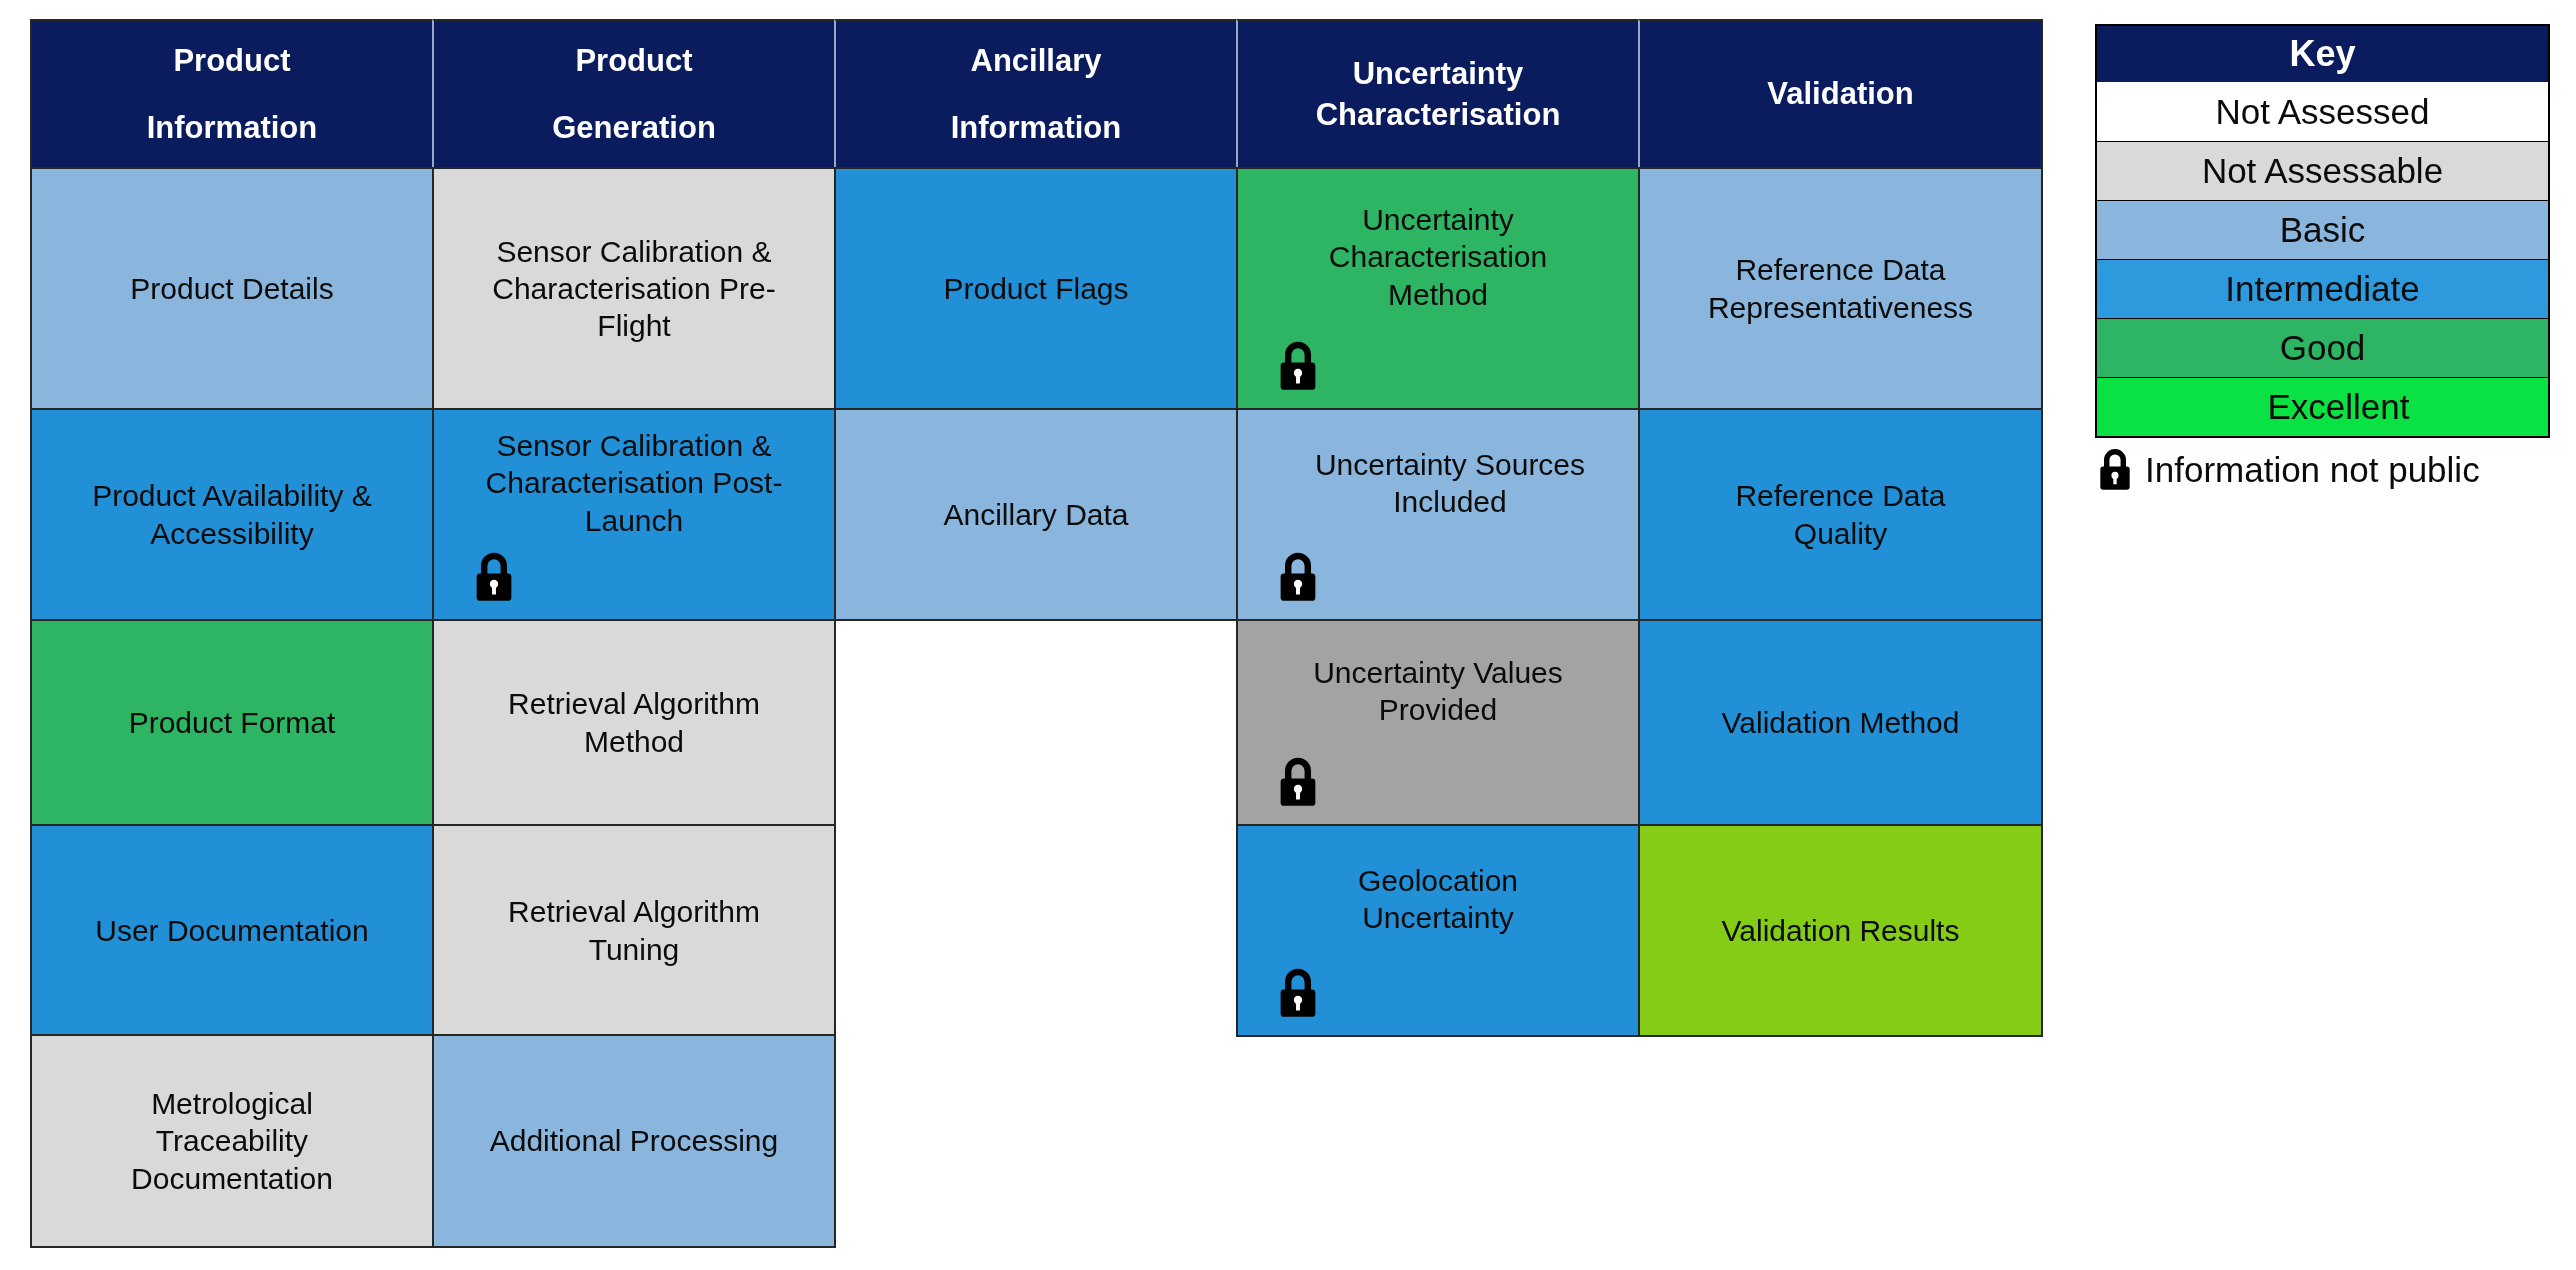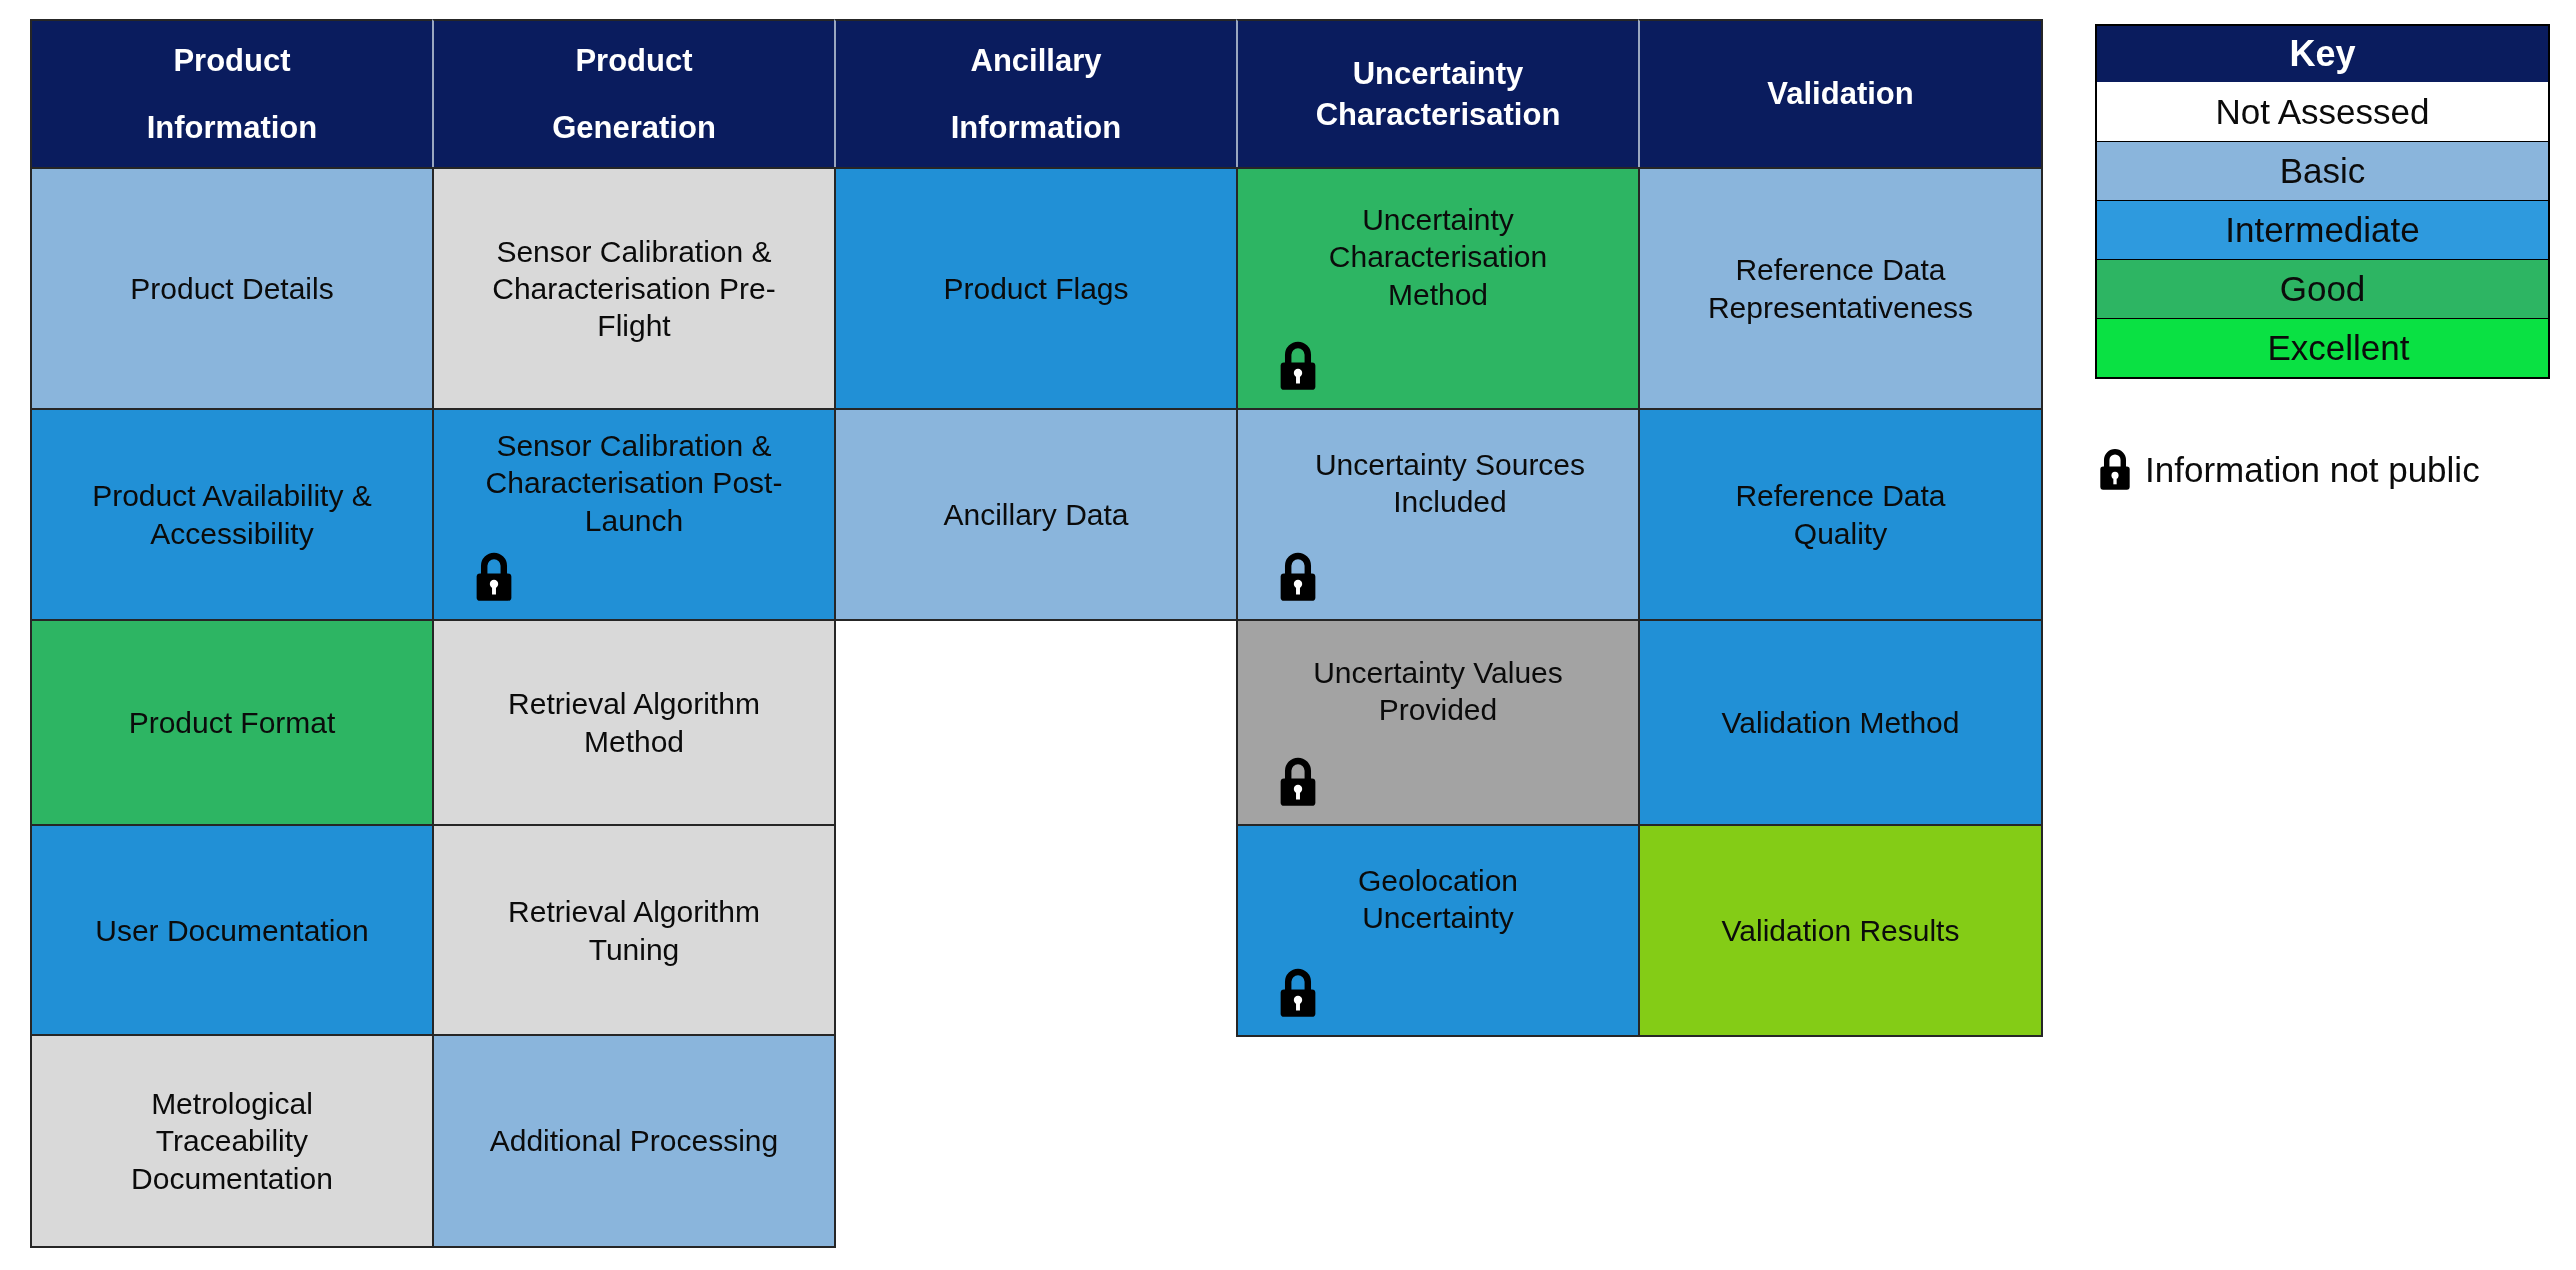--- a/index.html
+++ b/index.html
@@ -192,20 +192,23 @@
     <span class="cell-label">Validation Results</span>
   </div>
 
   <div class="key">
     <div class="key-title" style="background-color: rgb(10, 28, 94);">
       <span>Key</span>
     </div>
     <div class="key-row" style="border-top: none; background-color: rgb(255, 255, 255);">
       <span>Not Assessed</span>
     </div>
+    <div class="key-row" style="background-color: rgb(217, 217, 217);">
+      <span>Not Assessable</span>
+    </div>
     <div class="key-row" style="background-color: rgb(138, 181, 220);">
       <span>Basic</span>
     </div>
     <div class="key-row" style="background-color: rgb(46, 154, 222);">
       <span>Intermediate</span>
     </div>
     <div class="key-row" style="background-color: rgb(45, 181, 99);">
       <span>Good</span>
     </div>
     <div class="key-row" style="background-color: rgb(10, 225, 67); padding-left: 32px;">

